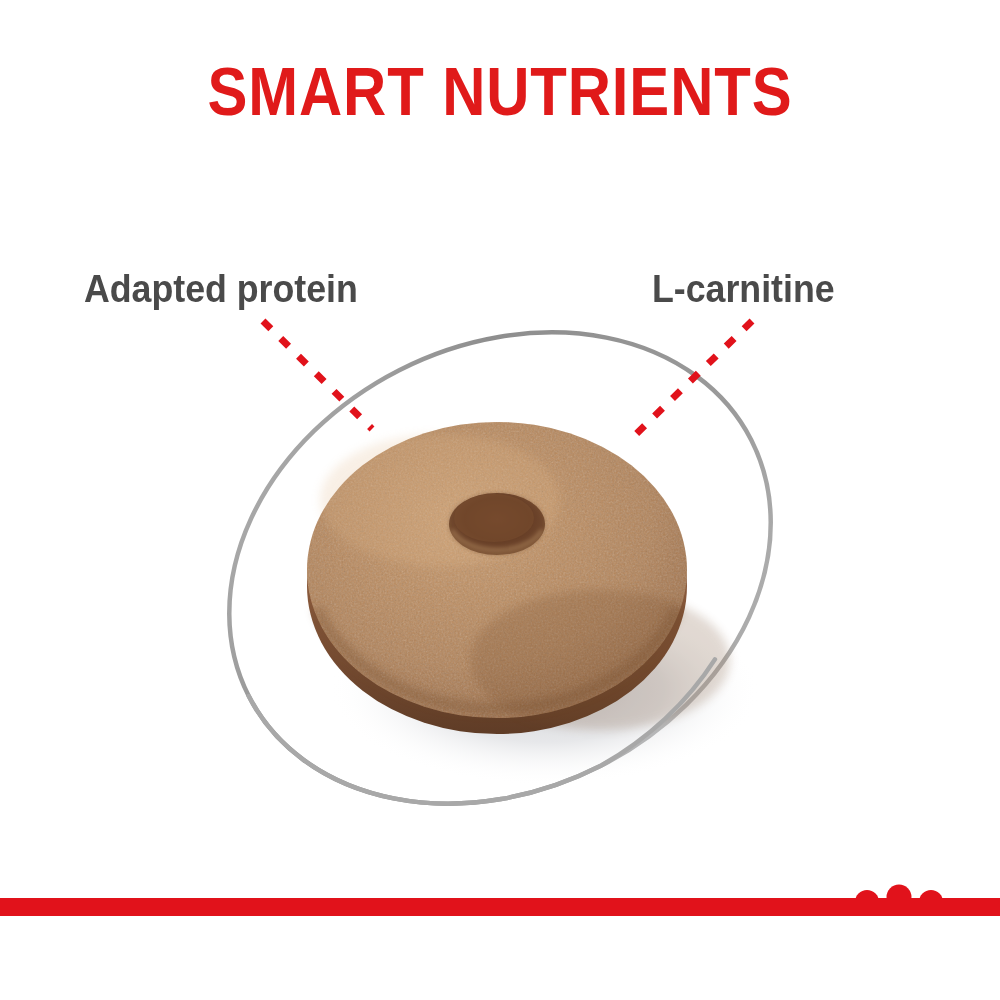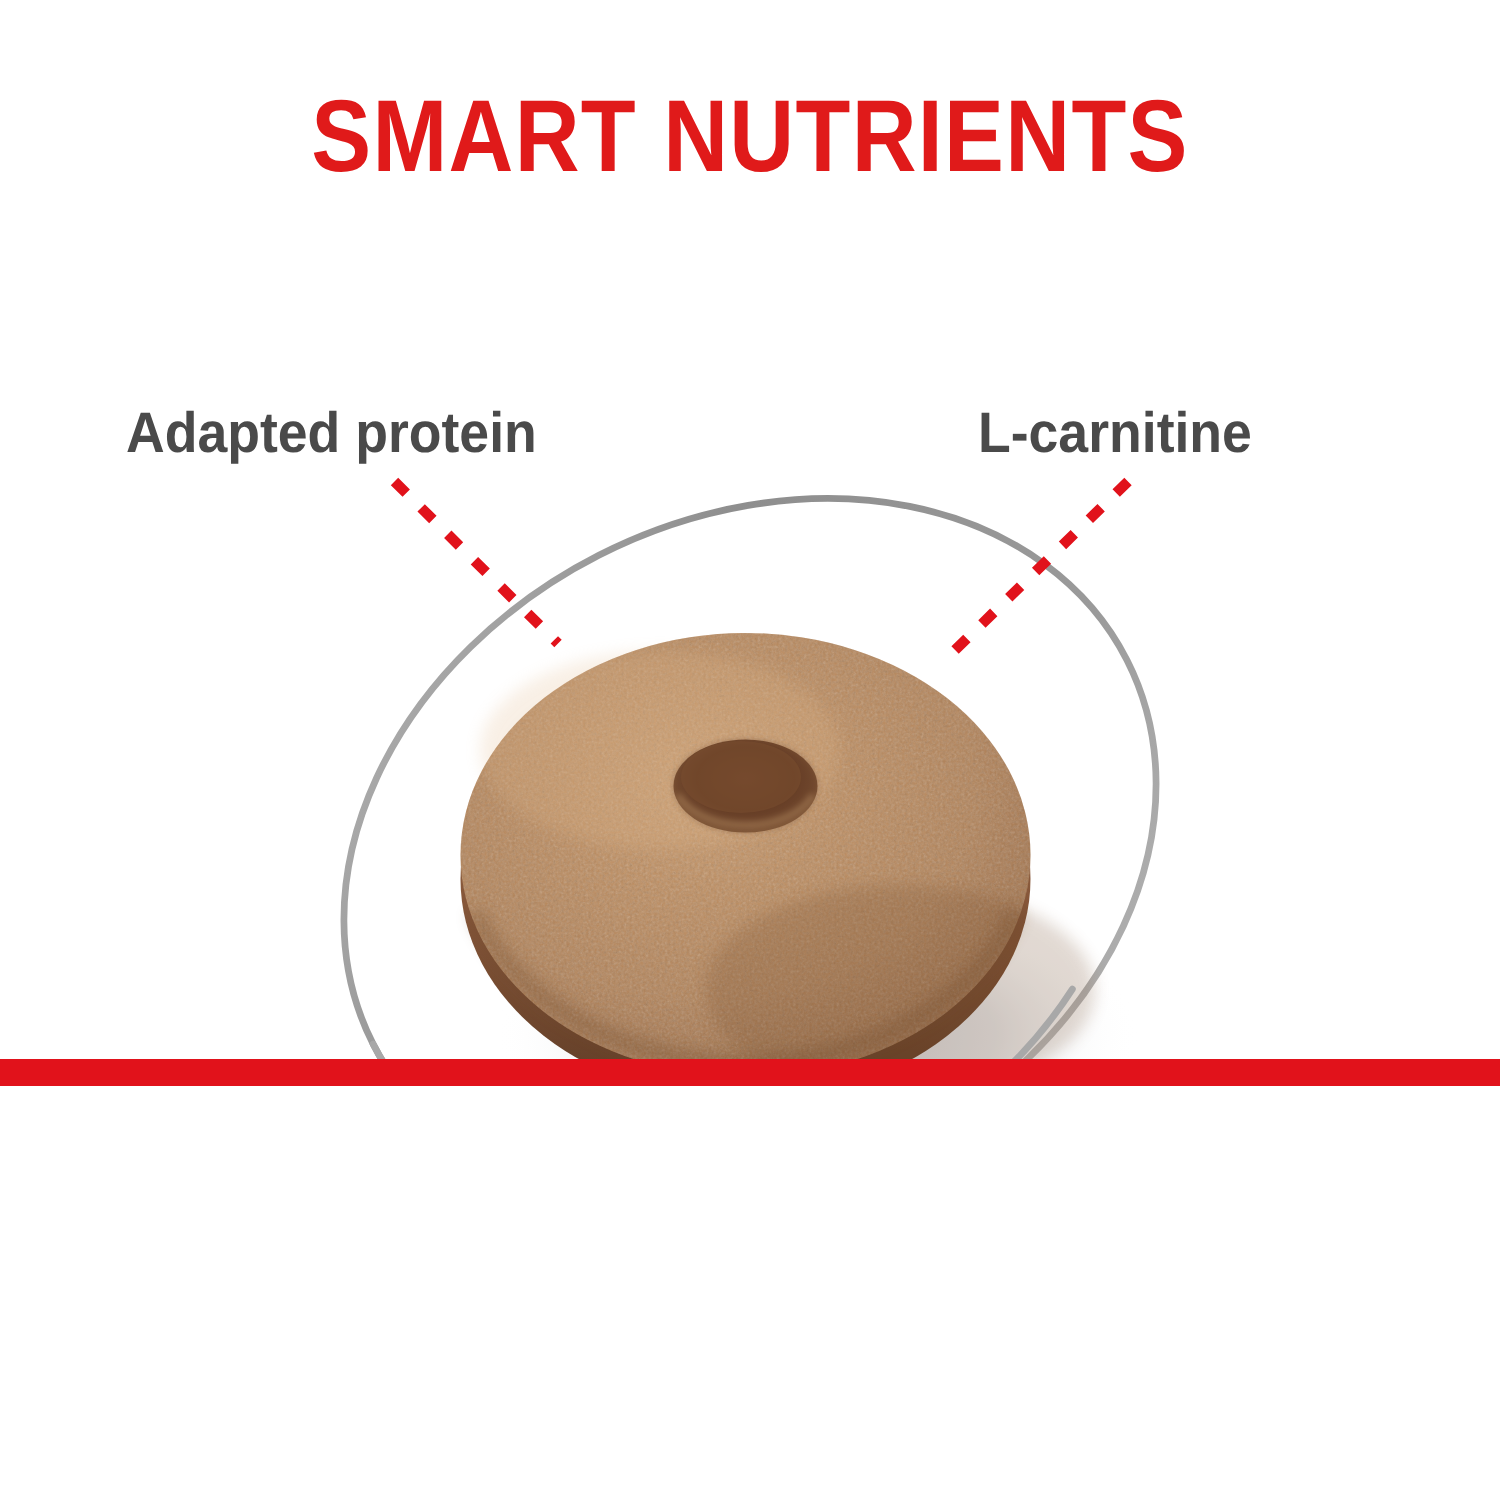--- a/index.html
+++ b/index.html
@@ -7,21 +7,21 @@
     margin: 0;
     padding: 0;
     background: #ffffff;
   }
   body {
     font-family: "Liberation Sans", sans-serif;
   }
   #stage {
     position: relative;
     width: 1000px;
-    height: 724px;
+    height: 916px;
     background: #ffffff;
     overflow: hidden;
   }
 
   
   #title {
     position: absolute;
     left: 0;
     top: 56px;
     width: 1000px;

